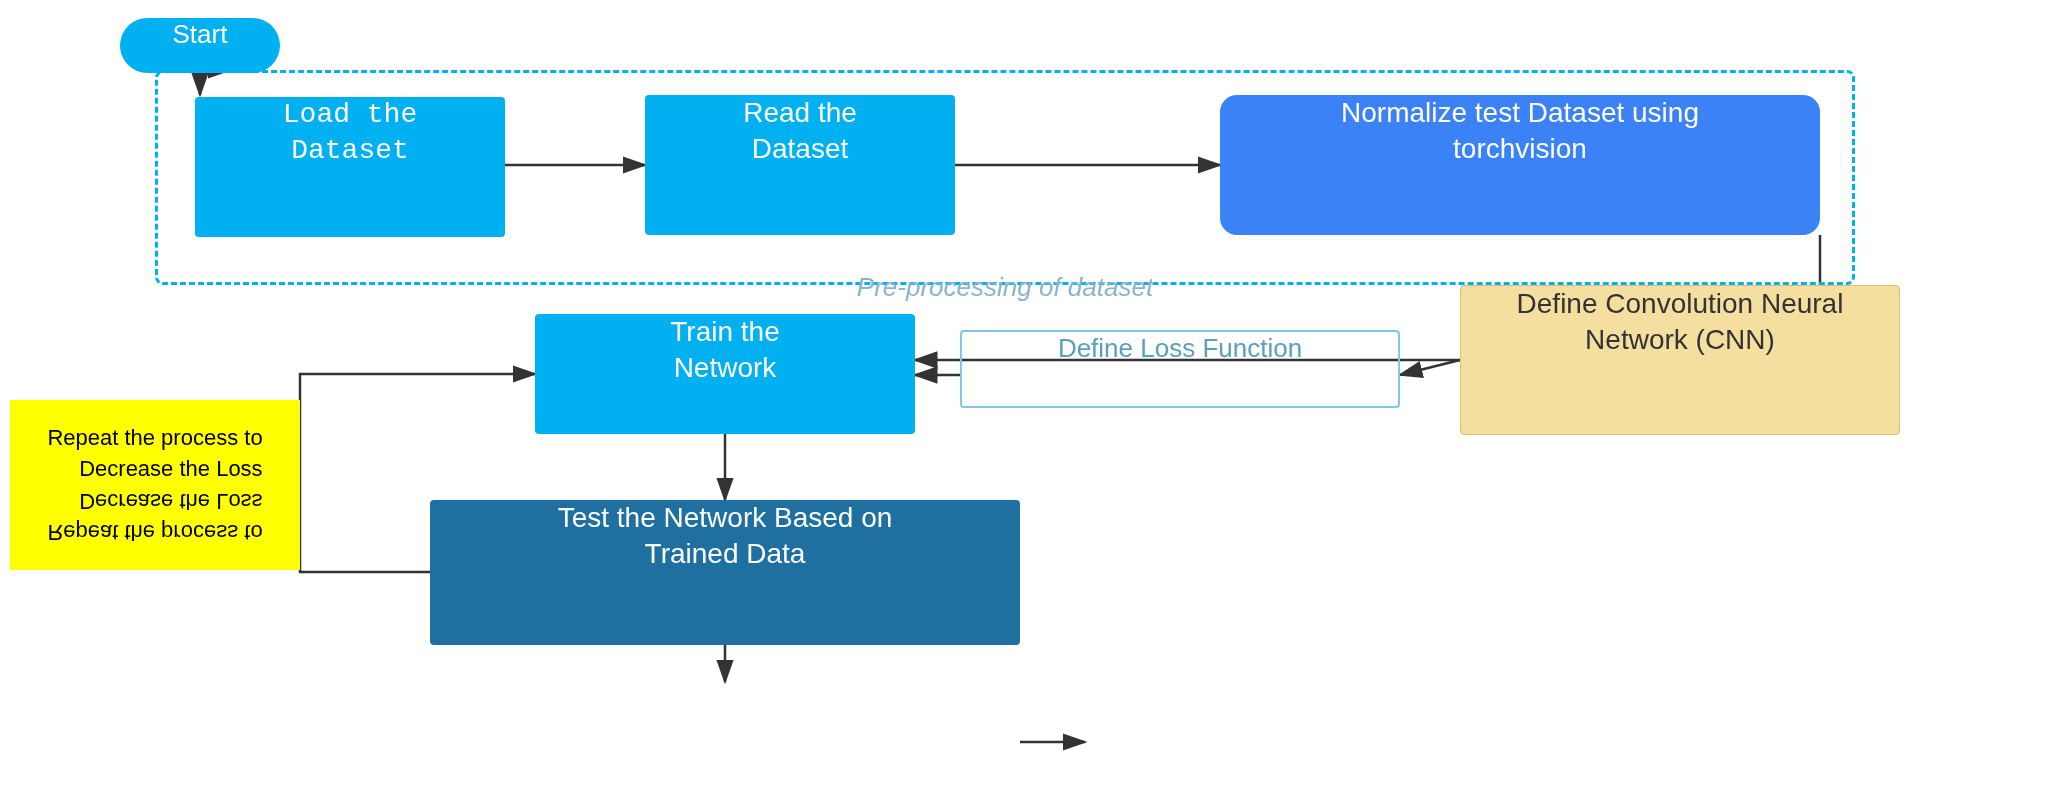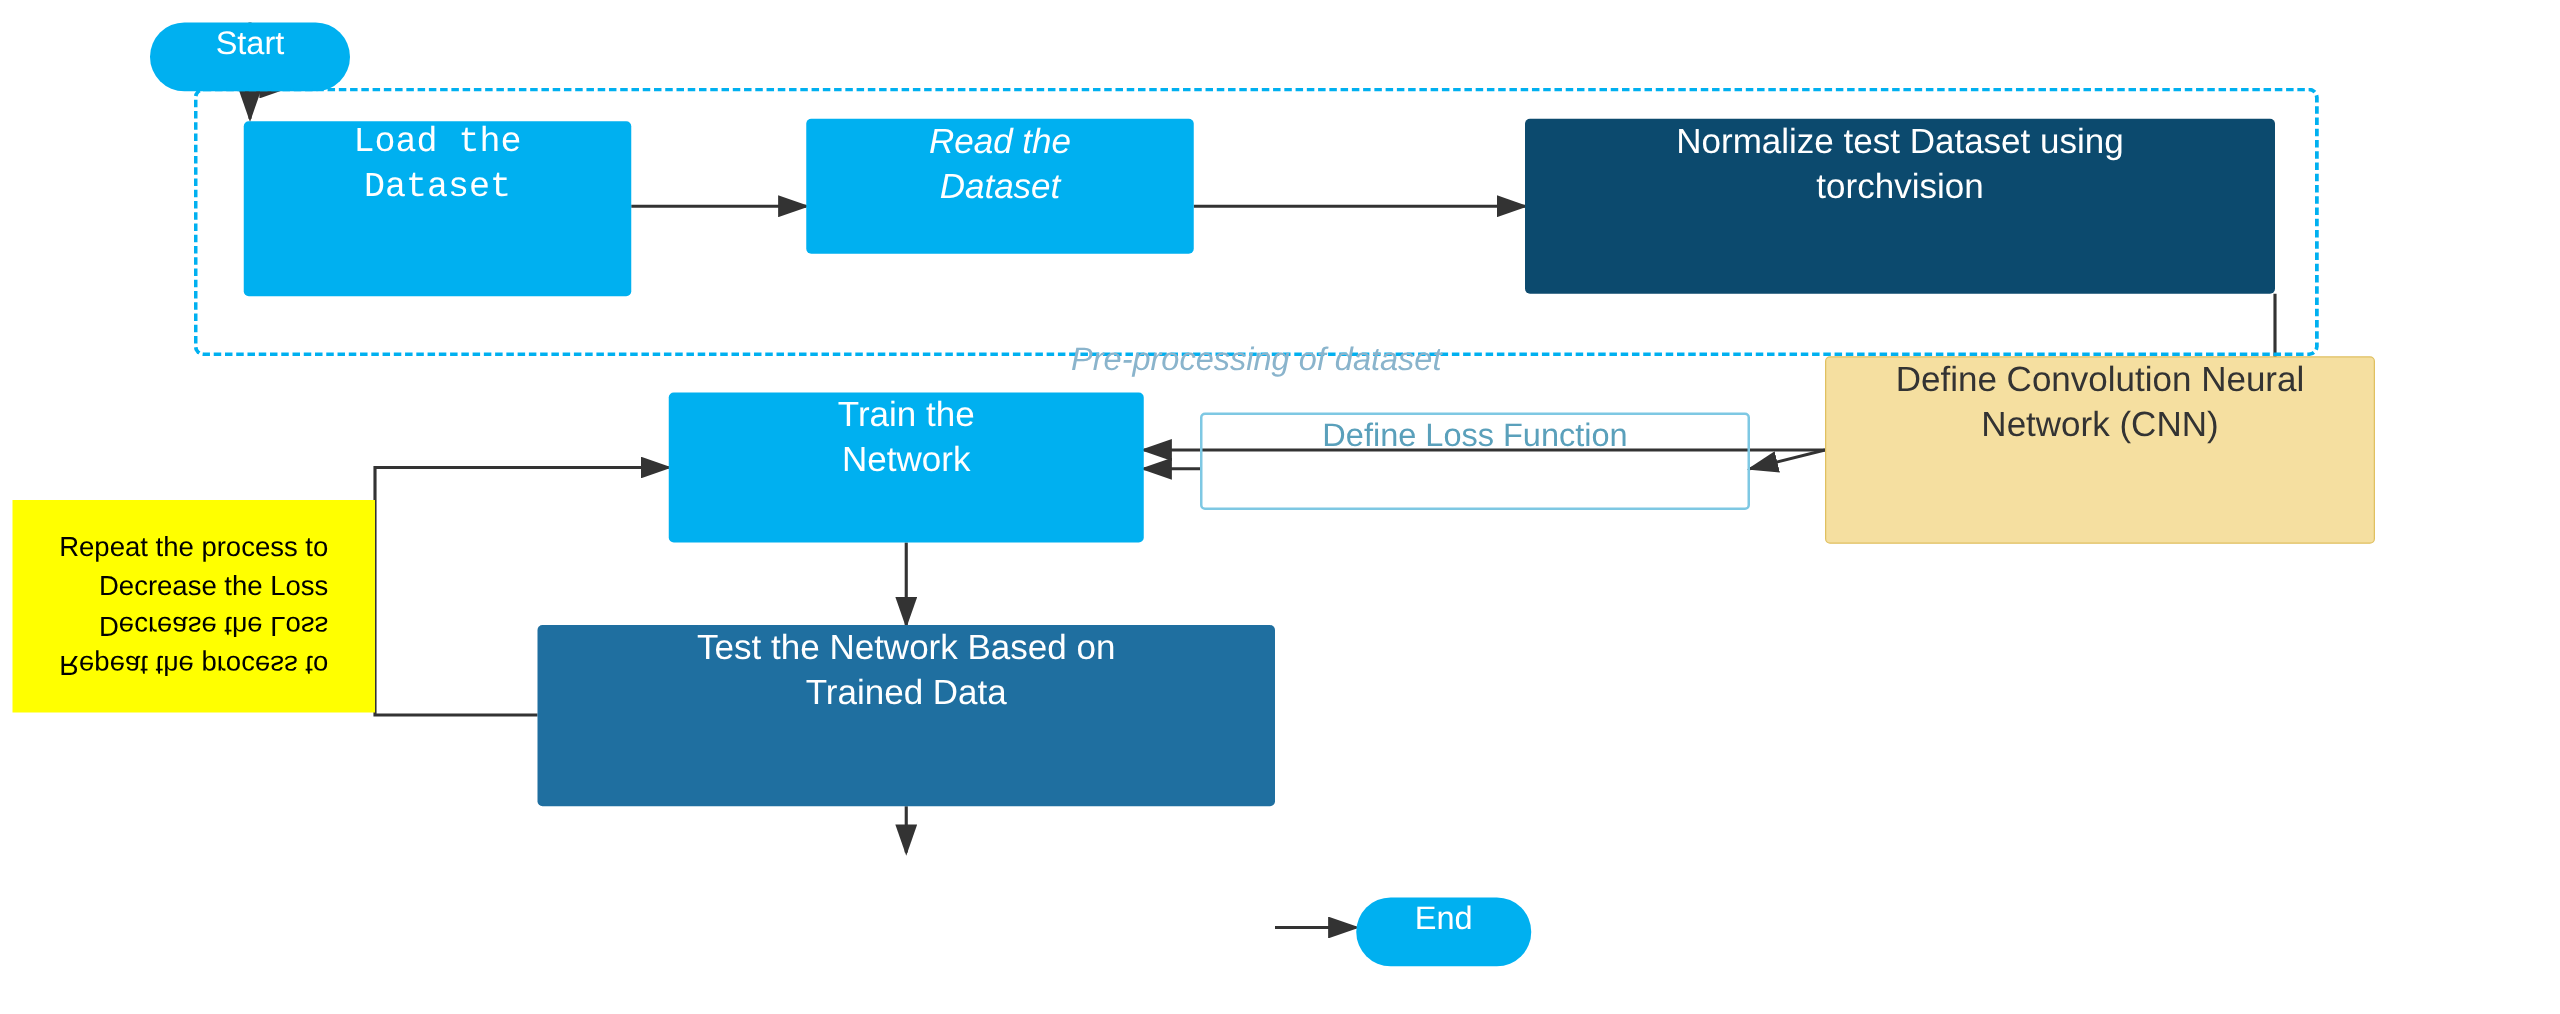--- a/index.html
+++ b/index.html
@@ -32,21 +32,22 @@
       line-height: 1.3;
     }
 
     .box-cyan {
       background: #00b0f0;
     }
     .box-dark-blue {
       background: #1f6fa0;
     }
     .box-steel-blue {
-      background: #0c4a6e;
+      background: #3b82f6;
+      border-radius: 17px;
     }
     .box-orange {
       background: #f5dfa0;
       color: #333;
       border: 1px solid #e0c060;
     }
 
     
     #start-box {
       left: 120px;
@@ -89,22 +90,21 @@
       width: 310px;
       height: 140px;
       font-family: Liberation Mono, monospace;
     }
 
     
     #read-box {
       left: 645px;
       top: 95px;
       width: 310px;
-      height: 108px;
-      font-style: italic;
+      height: 140px;
     }
 
     
     #normalize-box {
       left: 1220px;
       top: 95px;
       width: 600px;
       height: 140px;
     }
 
@@ -273,23 +273,20 @@
     <span style="white-space:pre-line">Define Convolution Neural
 Network (CNN)</span>
   </div>
 
   <div class="box box-dark-blue" id="test-box">
     <span style="white-space:pre-line">Test the Network Based on
 Trained Data</span>
   </div>
 
 
-  <div class="box box-cyan" id="end-box">
-    <span>End</span>
-  </div>
 
   <div id="repeat-label">
     <div>
       <div>Repeat the process to</div>
       <div>Decrease the Loss</div>
       <div style="transform: scaleY(-1); display:block;">Decrease the Loss</div>
       <div style="transform: scaleY(-1); display:block;">Repeat the process to</div>
     </div>
   </div>
 

